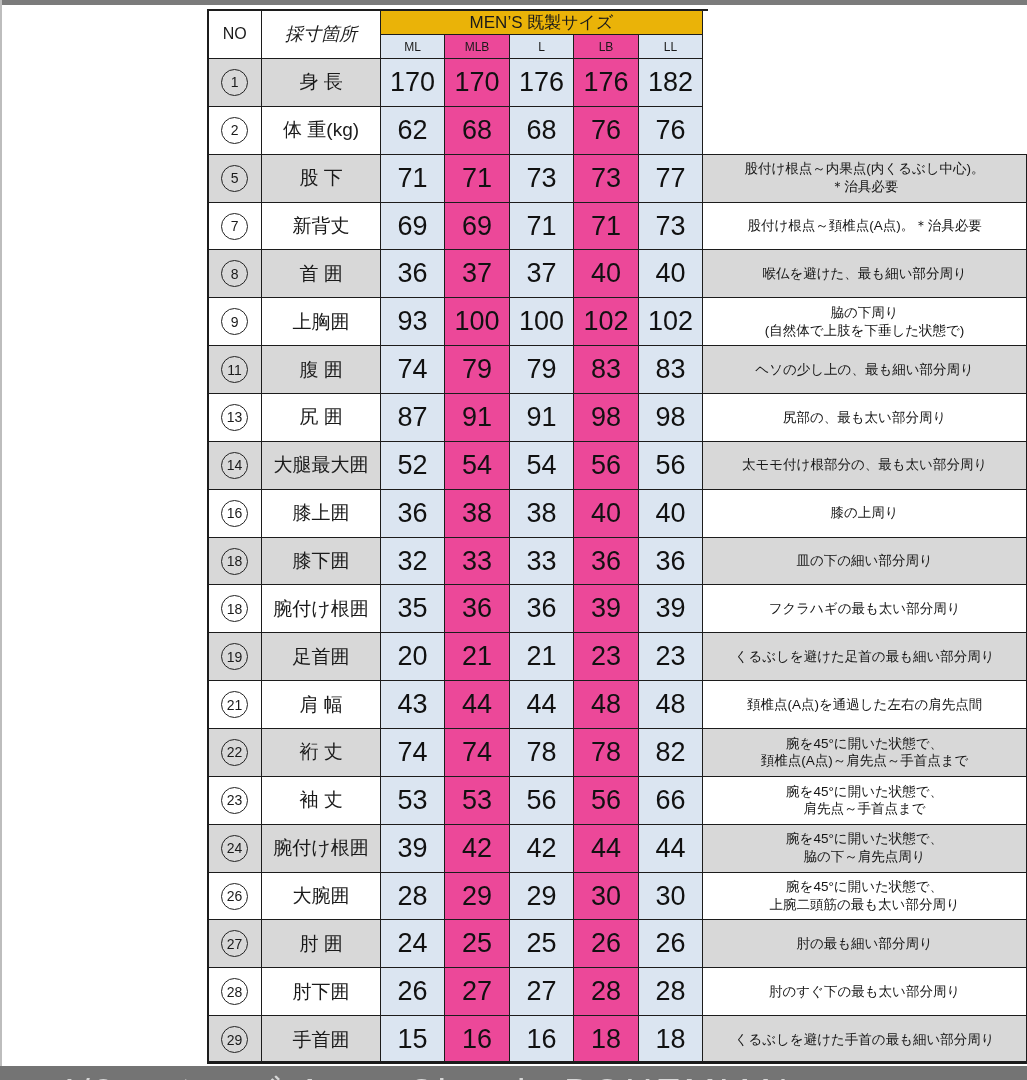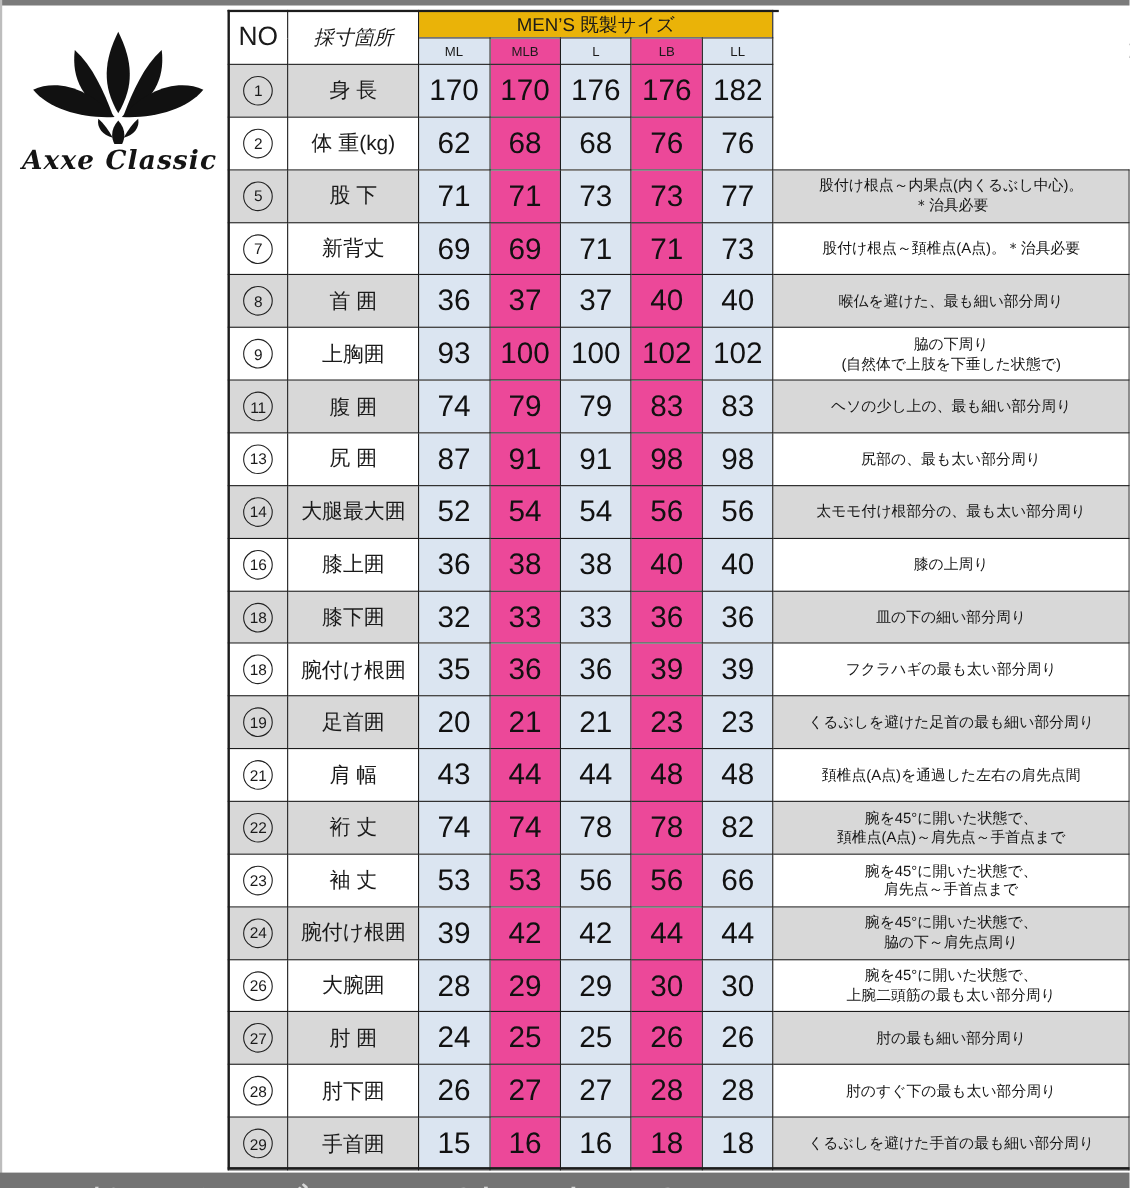--- a/index.html
+++ b/index.html
@@ -17,21 +17,21 @@
   .unit-note{position:absolute;left:955px;top:36px;font-size:15px;white-space:nowrap;color:#222;}
 
   
   table.size-table{position:absolute;left:207px;top:9px;border-collapse:collapse;table-layout:fixed;
                    height:1054px;}
   .size-table th,.size-table td{border:1px solid #1c1c1c;padding:0;text-align:center;
                                 font-weight:normal;overflow:hidden;vertical-align:middle;}
   tr.group-row{height:25px;}
   tr.size-row{height:24px;}
   tbody tr{height:47.86px;}
-  .no-hd{font-size:24px;}
+  .no-hd{font-size:16px;}
   .part-hd{font-size:18px;font-style:italic;}
   .group-hd{background:#eab308;font-size:17px;}
   .size-hd{font-size:12px;}
   .c-a{background:#dbe5f1;}
   .c-b{background:#ec4899;}
   .val{font-size:27px;color:#111;}
   .part-cell{font-size:19px;}
   .desc-cell{text-align:left;font-size:13.5px;line-height:1.32;padding:2px 5px;
              white-space:pre-line;color:#151515;margin-left:36px;}
   .shade-gray .no-cell,.shade-gray .part-cell,.shade-gray .desc-cell{background:#d8d8d8;}
@@ -51,35 +51,20 @@
   .footer-text{position:absolute;left:55px;top:2px;font-size:38px;color:#d6d6d6;
                letter-spacing:3px;white-space:nowrap;}
 </style>
 </head>
 <body>
 
 <div class="screen">
   <div class="top-band"></div>
   <div class="left-edge"></div>
 
-  <div class="logo">
-    <svg width="165" height="107" viewBox="0 0 200 130" aria-hidden="true">
-      <g fill="#111111">
-        <path d="M100 6 C 84 38, 82 66, 100 96 C 118 66, 116 38, 100 6 Z"></path>
-        <path d="M52 26 C 48 58, 62 84, 94 98 C 84 72, 72 44, 52 26 Z"></path>
-        <path d="M148 26 C 152 58, 138 84, 106 98 C 116 72, 128 44, 148 26 Z"></path>
-        <path d="M6 70 C 32 58, 68 68, 96 100 C 62 102, 24 92, 6 70 Z"></path>
-        <path d="M194 70 C 168 58, 132 68, 104 100 C 138 102, 176 92, 194 70 Z"></path>
-        <path d="M100 104 C 91 114, 91 126, 100 136 C 109 126, 109 114, 100 104 Z"></path>
-        <path d="M78 102 C 76 112, 83 120, 94 123 C 89 114, 84 107, 78 102 Z"></path>
-        <path d="M122 102 C 124 112, 117 120, 106 123 C 111 114, 116 107, 122 102 Z"></path>
-      </g>
-    </svg>
-    <div class="logo-text">Axxe Classic</div>
-  </div>
 
   <div class="unit-note">（単位:cm）</div>
 
   <table class="size-table">
     <colgroup>
       <col style="width:55px">
         <col style="width:121px">
       <col style="width:65px">
         <col style="width:65px">
         <col style="width:65px">

